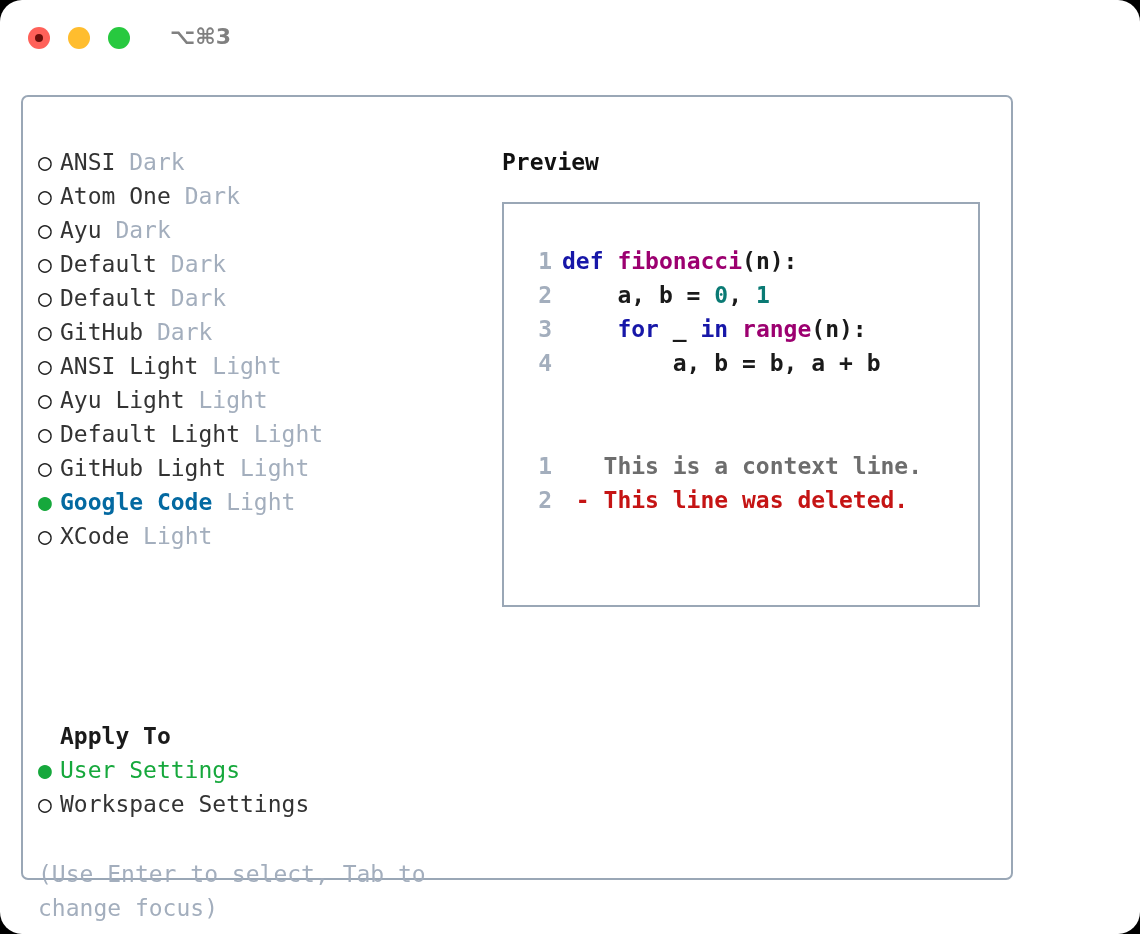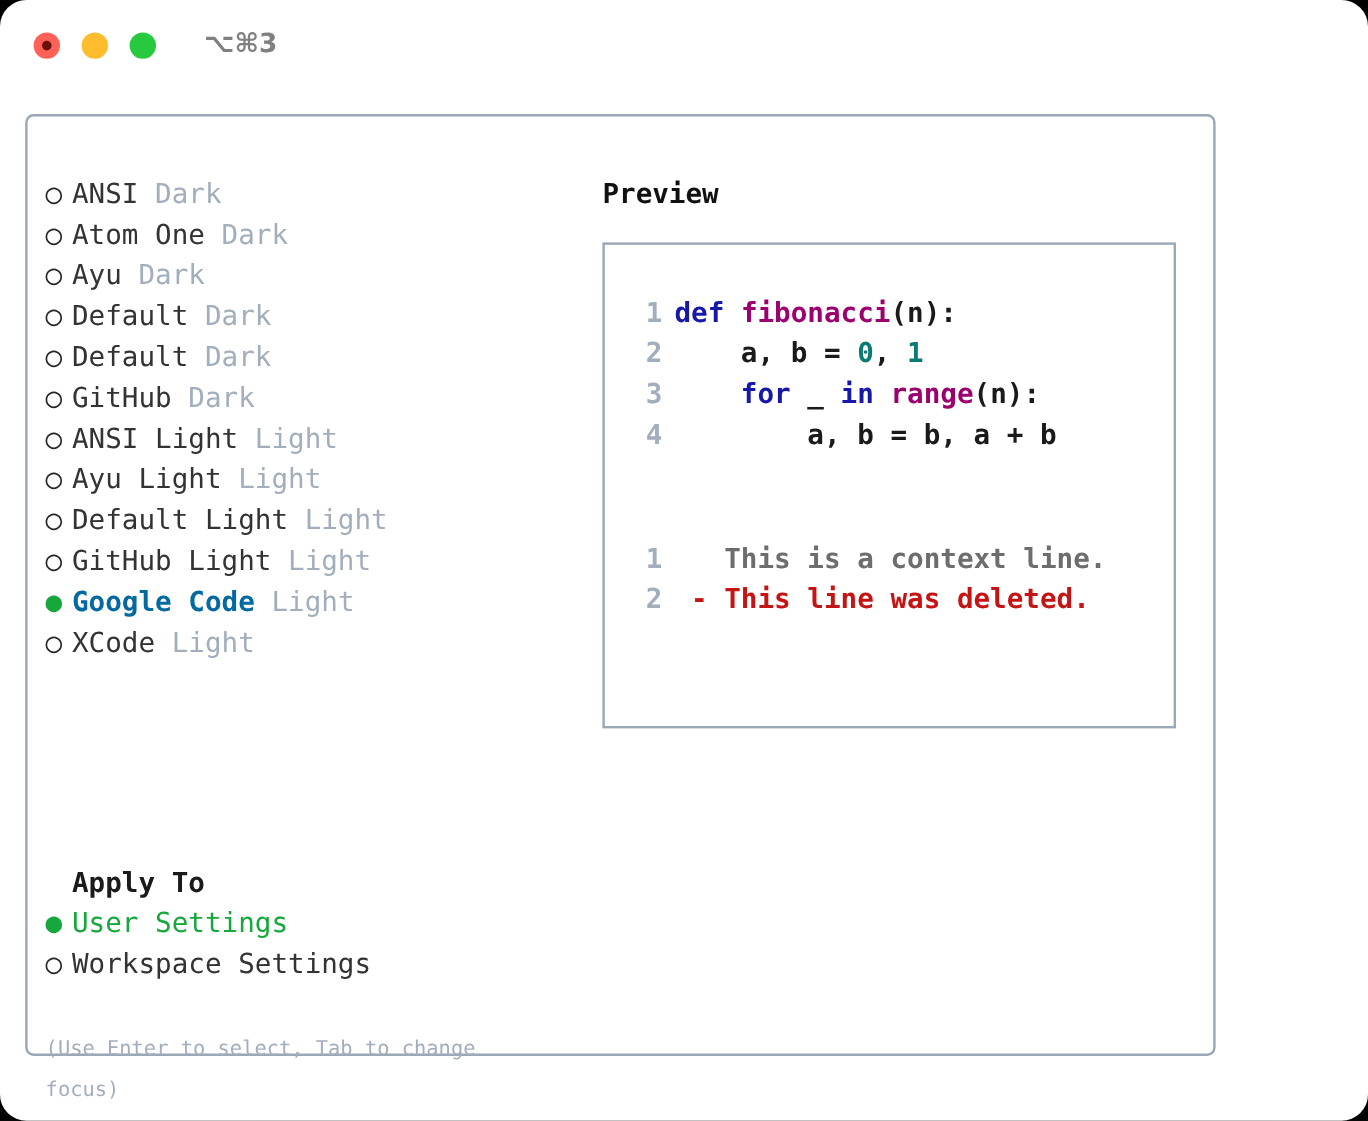--- a/index.html
+++ b/index.html
@@ -110,21 +110,21 @@
   }
   #apply-to-label { padding-left: 22px; font-weight: 700; color: #1a1a1a; }
   .apply-name { color: #333333; }
   .apply-name.selected { color: #16a83c; }
 
   #hint-block {
     position: absolute;
     left: 15px;
     top: 760px;
     width: 420px;
-    font-size: 17px;
+    font-size: 23px;
     line-height: 34px;
     color: #a3aebd;
   }
 
   
   #preview-column {
     position: absolute;
     left: 479px;
     top: 48px;
     width: 490px;

